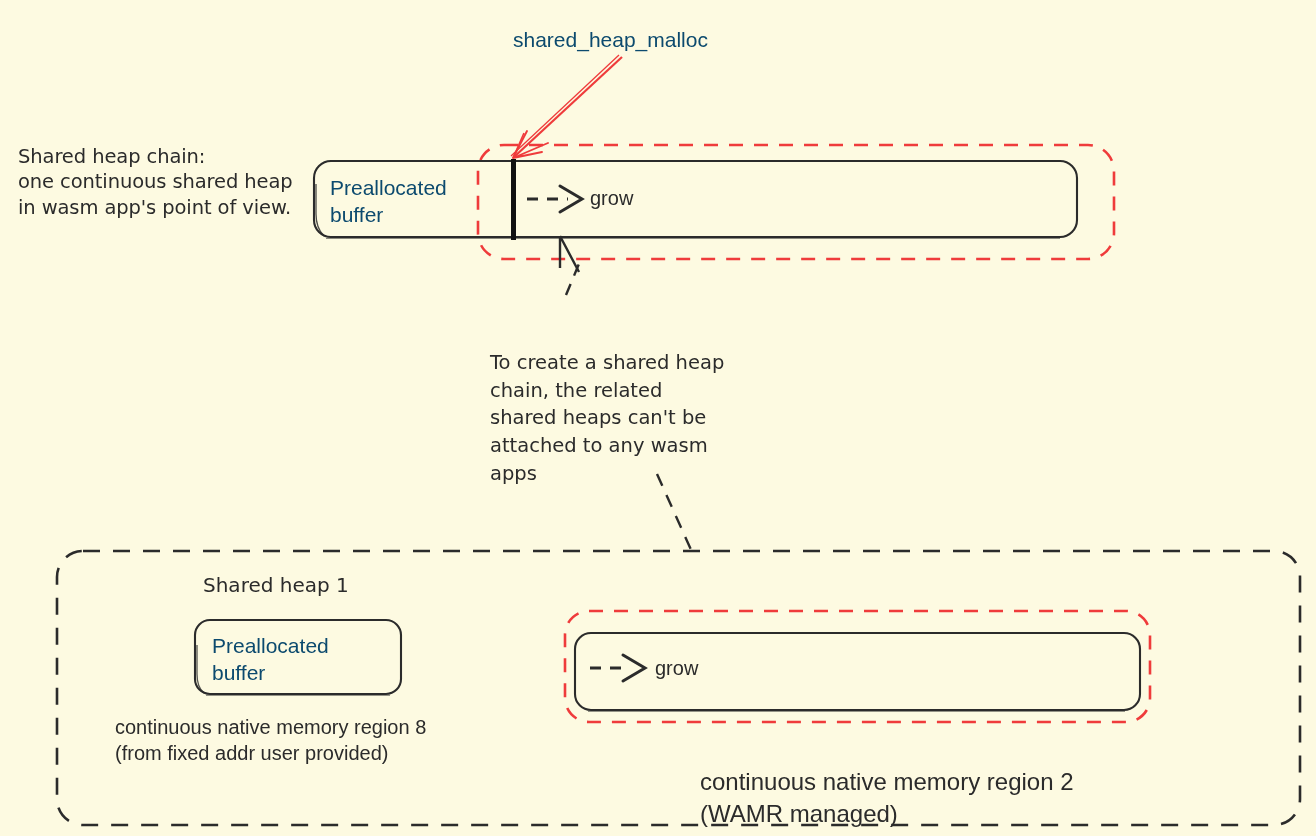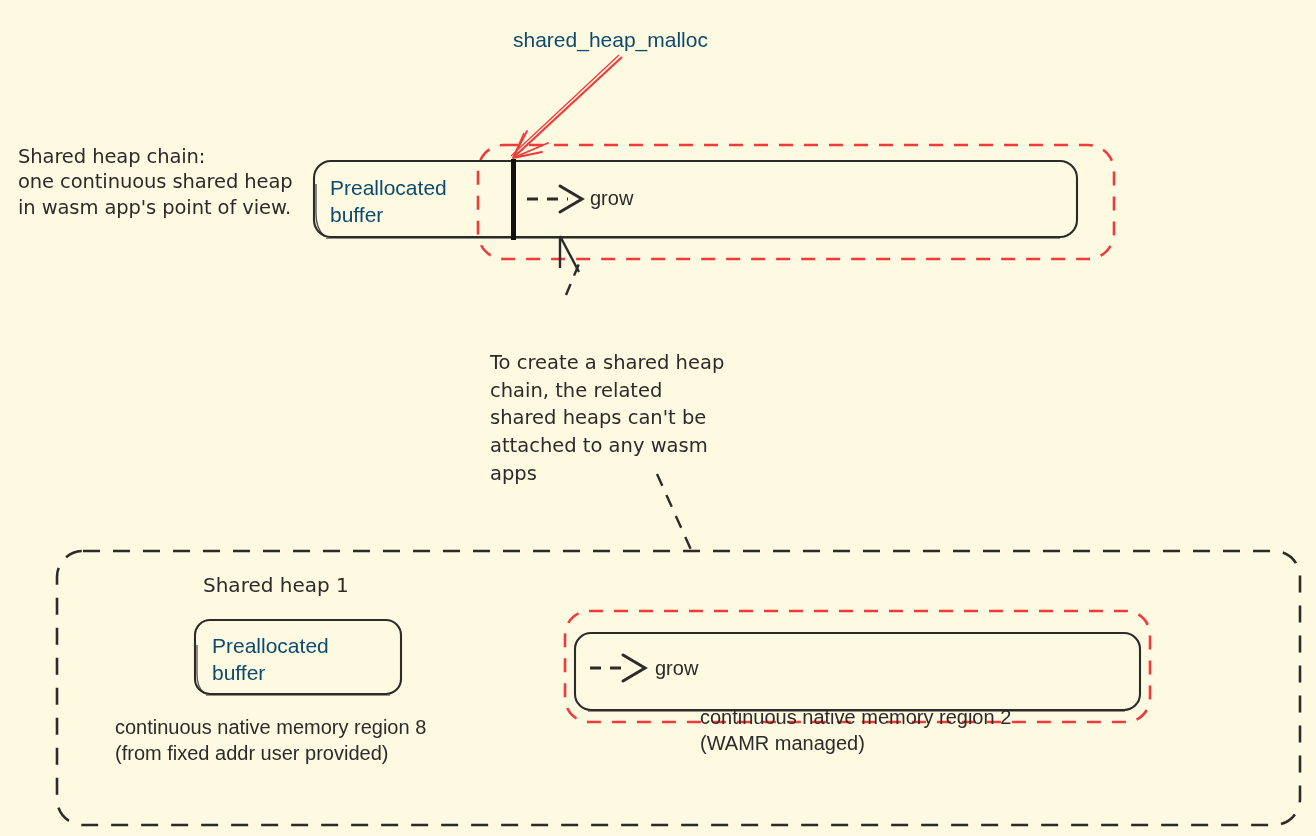--- a/index.html
+++ b/index.html
@@ -112,23 +112,23 @@
     width: 200px;
     font-size: 20px;
   }
   #grow-bottom {
     left: 655px;
     top: 655px;
     font-size: 20px;
   }
   #region2-caption {
     left: 700px;
-    top: 704px;
+    top: 766px;
     width: 315px;
-    font-size: 20px;
+    font-size: 24px;
     line-height: 1.32;
   }
 </style>
 </head>
 <body>
 
 <div id="canvas">
 
   <svg class="layer" viewBox="0 0 1316 836">
 

